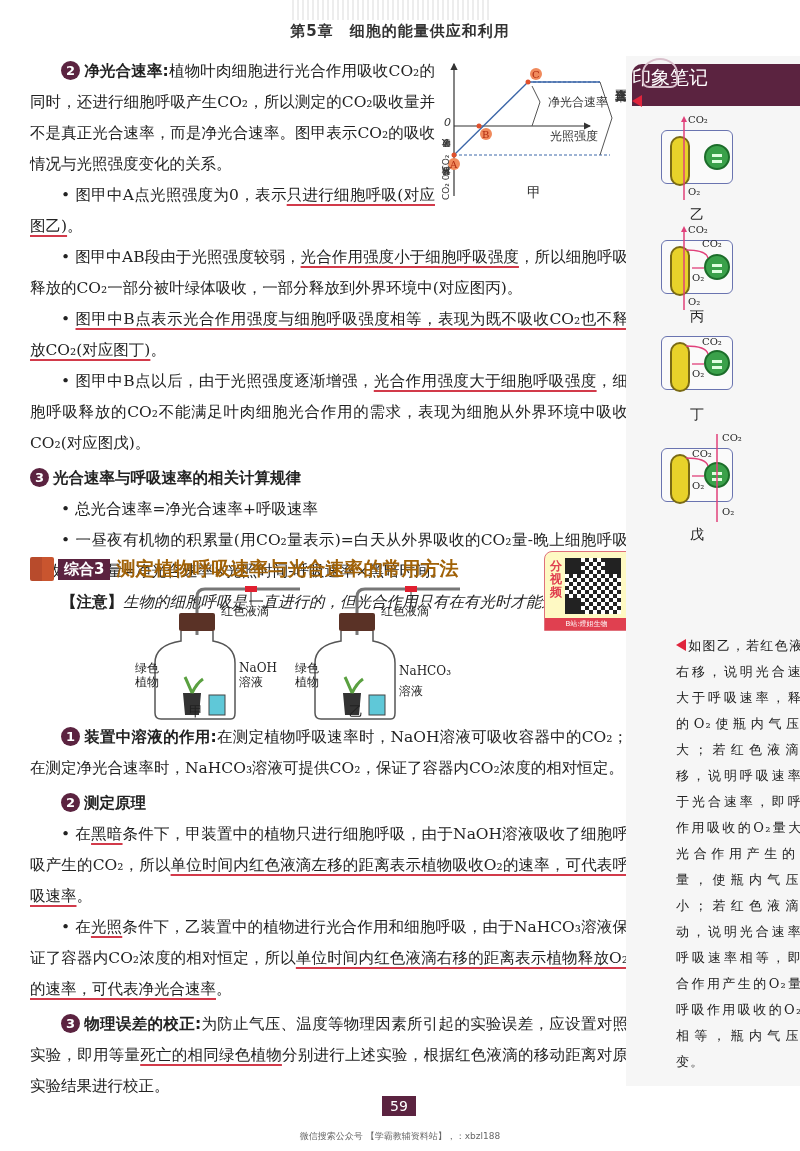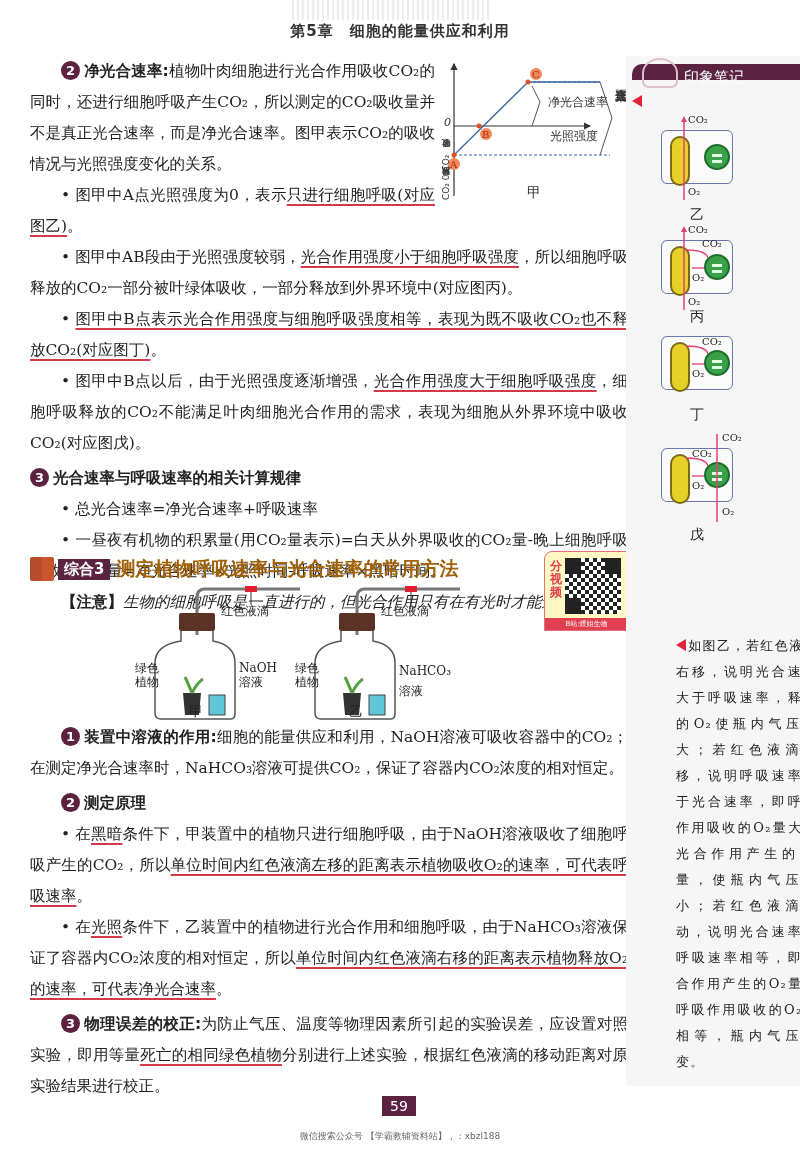--- a/index.html
+++ b/index.html
@@ -30,22 +30,22 @@
   .qr-k { position: absolute; left: 4px; top: 8px; width: 14px; font-family: "DejaVu Sans", sans-serif; font-size: 12px; color: #e04050; line-height: 13px; text-align: center; font-weight: bold; }
   .qr { position: absolute; left: 20px; top: 6px; width: 56px; height: 56px;
     background:
       linear-gradient(#222,#222) 0 0/16px 16px no-repeat,
       linear-gradient(#222,#222) 40px 0/16px 16px no-repeat,
       linear-gradient(#222,#222) 0 40px/16px 16px no-repeat,
       repeating-conic-gradient(#222 0 25%, #fff 0 50%) 0 0/8px 8px; }
   .qr-bar { position: absolute; left: 0; bottom: 0; width: 83px; height: 12px; background: #e04050; color: #fff; font-size: 7px; font-family: "DejaVu Sans", sans-serif; text-align: center; line-height: 12px; }
 
   .sidebar { position: absolute; left: 626px; top: 56px; width: 174px; height: 1030px; background: #f6f6f6; }
-  .sidebar-header { position: absolute; left: 6px; top: 8px; width: 168px; height: 16px; background: #5b2340; border-radius: 10px 0 0 0; color: #fff;
-    font-family: "DejaVu Sans", sans-serif; font-size: 15px; line-height: 26px; padding-left: 52px; }
+  .sidebar-header { position: absolute; left: 6px; top: 8px; width: 168px; height: 42px; background: #5b2340; border-radius: 10px 0 0 0; color: #fff;
+    font-family: "DejaVu Sans", sans-serif; font-size: 19px; line-height: 26px; }
   .elephant { position: absolute; left: 10px; top: -6px; width: 36px; height: 30px; border: 2px solid #d9c0cc; border-radius: 50% 50% 20% 20%; }
   .tri { width: 0; height: 0; border-top: 6px solid transparent; border-bottom: 6px solid transparent; border-right: 10px solid #e0243c; display: inline-block; }
   .side-note { position: absolute; left: 640px; top: 633px; width: 142px; font-size: 13px; line-height: 26px; letter-spacing: 1.3px; text-align: justify; color: #222; margin-left: 36px; }
 
   .cell-fig { position: absolute; }
   .cell-box { position: absolute; border: 1.5px solid #6a74b0; border-radius: 6px; background: #fafafa; }
   .mito { position: absolute; width: 20px; height: 50px; border-radius: 10px; background: #e8d22a; border: 2px solid #7a6a14; }
   .chloro { position: absolute; width: 26px; height: 26px; border-radius: 50%; background: #3aa14a; border: 2px solid #1c6d2a; }
   .chloro::before, .chloro::after { content: ""; position: absolute; width: 10px; height: 3px; background: #dfffe0; left: 6px; }
   .chloro::before { top: 8px; } .chloro::after { top: 14px; }
@@ -153,21 +153,21 @@
     <path d="M57,108 Q52,96 50,92 M57,108 Q62,98 68,94" stroke="#5aa040" stroke-width="3" fill="none"></path>
     <rect x="74" y="110" width="16" height="20" fill="#5fc8d8" stroke="#444"></rect>
   </svg>
   <span class="lbl" style="left:86px;top:18px;font-size:12px;">红色液滴</span>
   <span class="lbl" style="left:0;top:76px;width:28px;font-size:12px;line-height:14px;">绿色植物</span>
   <span class="lbl" style="left:104px;top:76px;width:46px;font-size:12px;line-height:20px;">NaHCO₃溶液</span>
   <span class="cap" style="left:54px;top:118px;">乙</span>
 </div>
 
 <div class="main" style="top:722px;">
-  <p class="p"><span class="num">1</span><span class="h">装置中溶液的作用</span><span class="h">:</span><span>细胞的能量供应和利用，NaOH溶液可吸收容器中的CO₂；在测定净光合速率时，NaHCO₃溶液可提供CO₂，保证了容器内CO₂浓度的相对恒定。</span></p>
+  <p class="p"><span class="num">1</span><span class="h">装置中溶液的作用</span><span class="h">:</span><span>在测定植物呼吸速率时，NaOH溶液可吸收容器中的CO₂；在测定净光合速率时，NaHCO₃溶液可提供CO₂，保证了容器内CO₂浓度的相对恒定。</span></p>
   <p class="p" style="margin-top:4px;"><span class="num">2</span><span class="h">测定原理</span></p>
   <p class="p">• <span>在</span><span class="u">黑暗</span><span>条件下，甲装置中的植物只进行细胞呼吸，由于NaOH溶液吸收了细胞呼吸产生的CO₂，所以</span><span class="u">单位时间内红色液滴左移的距离表示植物吸收O₂的速率，可代表呼吸速率</span><span>。</span></p>
   <p class="p">• <span>在</span><span class="u">光照</span><span>条件下，乙装置中的植物进行光合作用和细胞呼吸，由于NaHCO₃溶液保证了容器内CO₂浓度的相对恒定，所以</span><span class="u">单位时间内红色液滴右移的距离表示植物释放O₂的速率，可代表净光合速率</span><span>。</span></p>
   <p class="p" style="margin-top:4px;"><span class="num">3</span><span class="h">物理误差的校正</span><span class="h">:</span><span>为防止气压、温度等物理因素所引起的实验误差，应设置对照实验，即用等量</span><span class="u">死亡的相同绿色植物</span><span>分别进行上述实验，根据红色液滴的移动距离对原实验结果进行校正。</span></p>
 </div>
 
 <div class="sidebar">
   <div class="sidebar-header">
     <div class="elephant"></div>
     <span>印象笔记</span>

